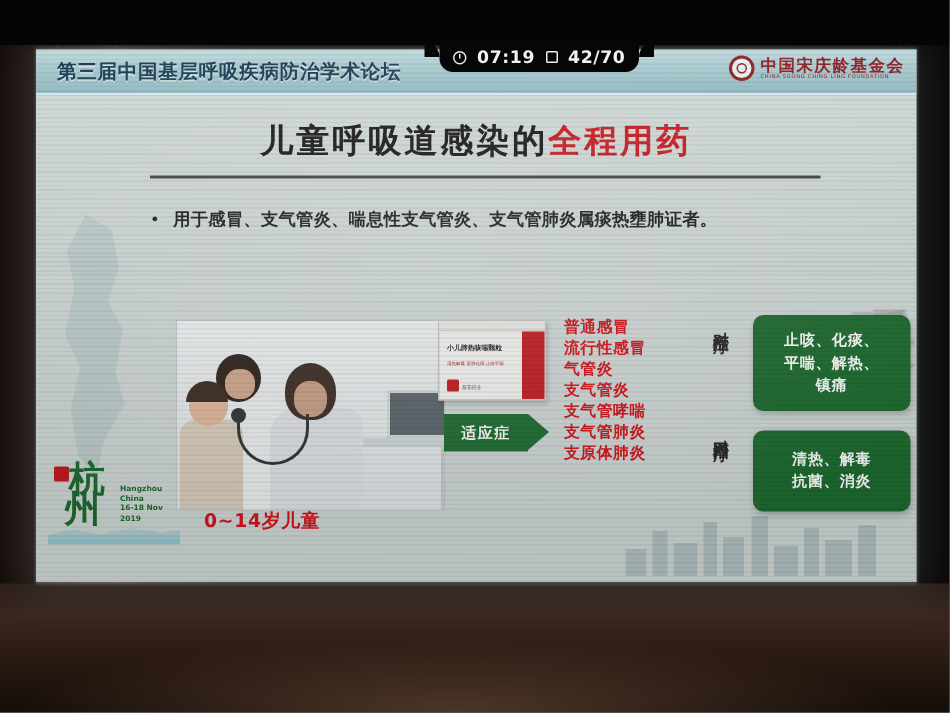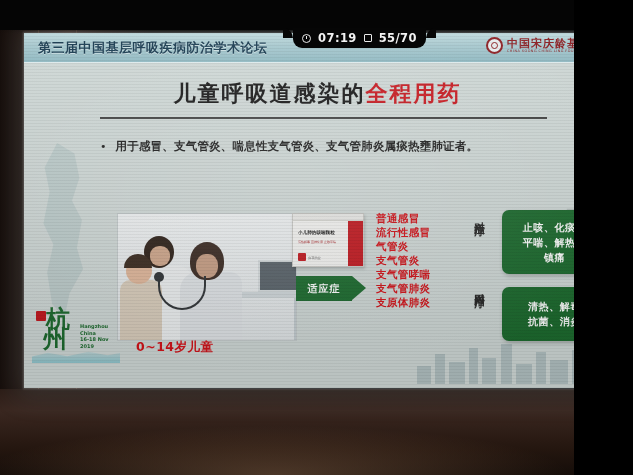--- a/index.html
+++ b/index.html
@@ -1,19 +1,19 @@
 <!DOCTYPE html>
 <html><head>
 <meta charset="utf-8">
 <style>
   * { margin:0; padding:0; box-sizing:border-box; }
   html,body { width:633px; height:475px; overflow:hidden; background:#000; }
   body { font-family:"DejaVu Sans","Liberation Sans",sans-serif; }
 
-  #stage { position:relative; width:574px; height:475px; background:#ffffff; overflow:hidden; }
+  #stage { position:relative; width:633px; height:475px; background:#ffffff; overflow:hidden; }
 
   
   .room-wall {
     position:absolute; inset:0;
     background:
       linear-gradient(90deg, #150d0a 0%, #2a1a14 6%, #3b2620 12%, #241611 18%, #120c0a 26%, #0d0908 100%);
   }
   .wall-panel {
     position:absolute; top:0; bottom:0; width:1px;
     background:rgba(160,110,80,0.25);
@@ -401,16 +401,16 @@
     <div class="screen-sheen"></div>
   </div>
 
   <div class="topbar-black"></div>
   <div class="notch-l"></div>
   <div class="notch-r"></div>
   <div class="osd">
     <span class="osd-ico"></span>
     <span class="osd-text">07:19</span>
     <span class="osd-sq"></span>
-    <span class="osd-text">55/70</span>
+    <span class="osd-text">42/70</span>
   </div>
 
 </div>
 
 </body></html>

